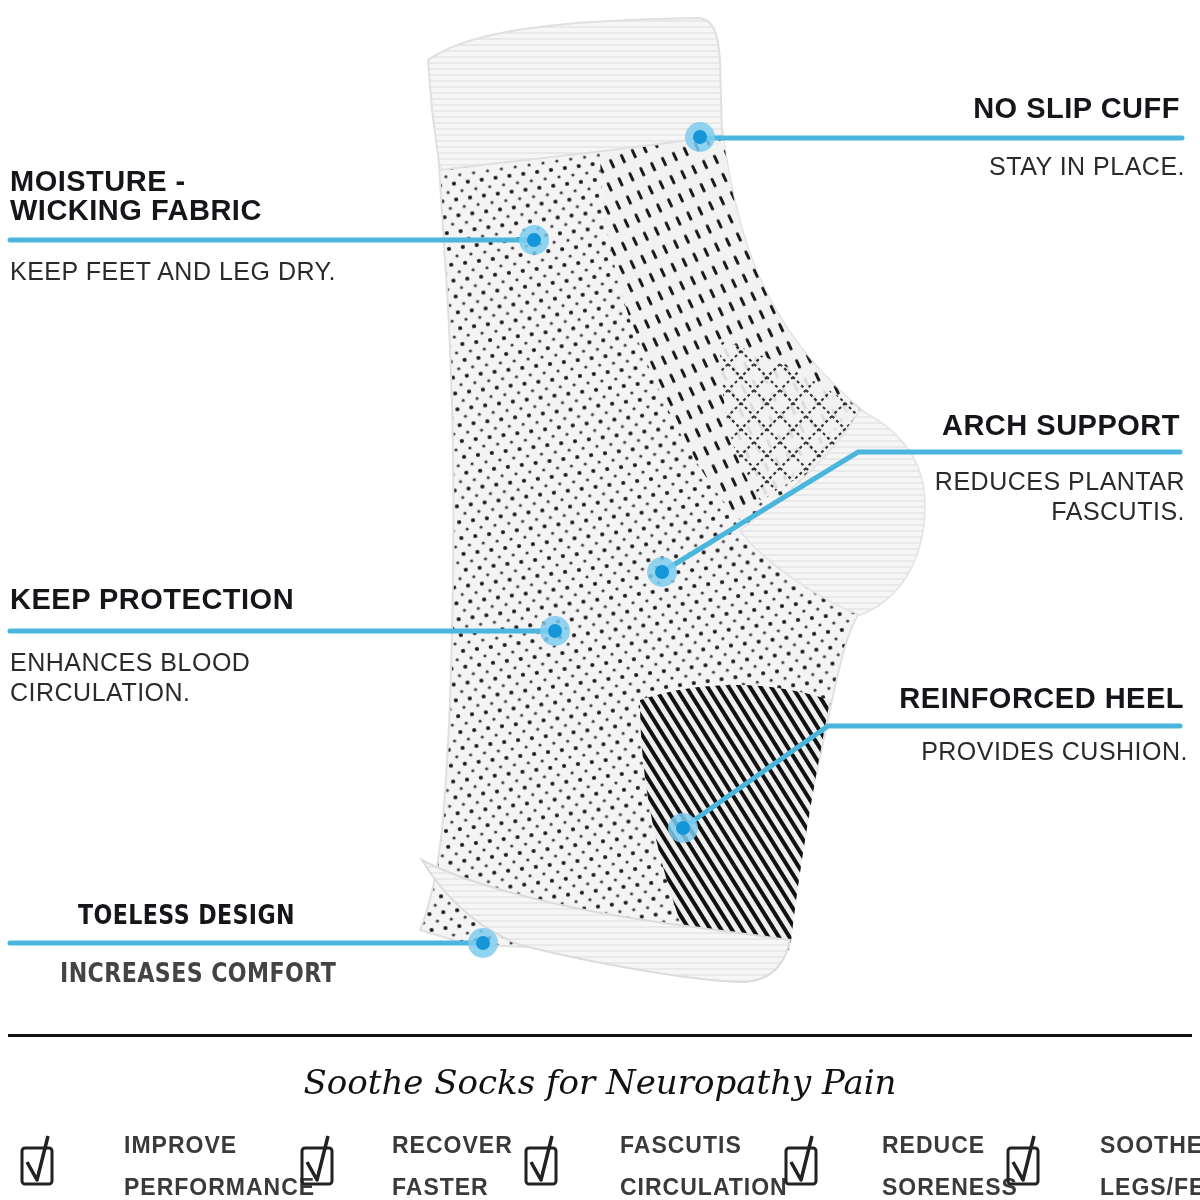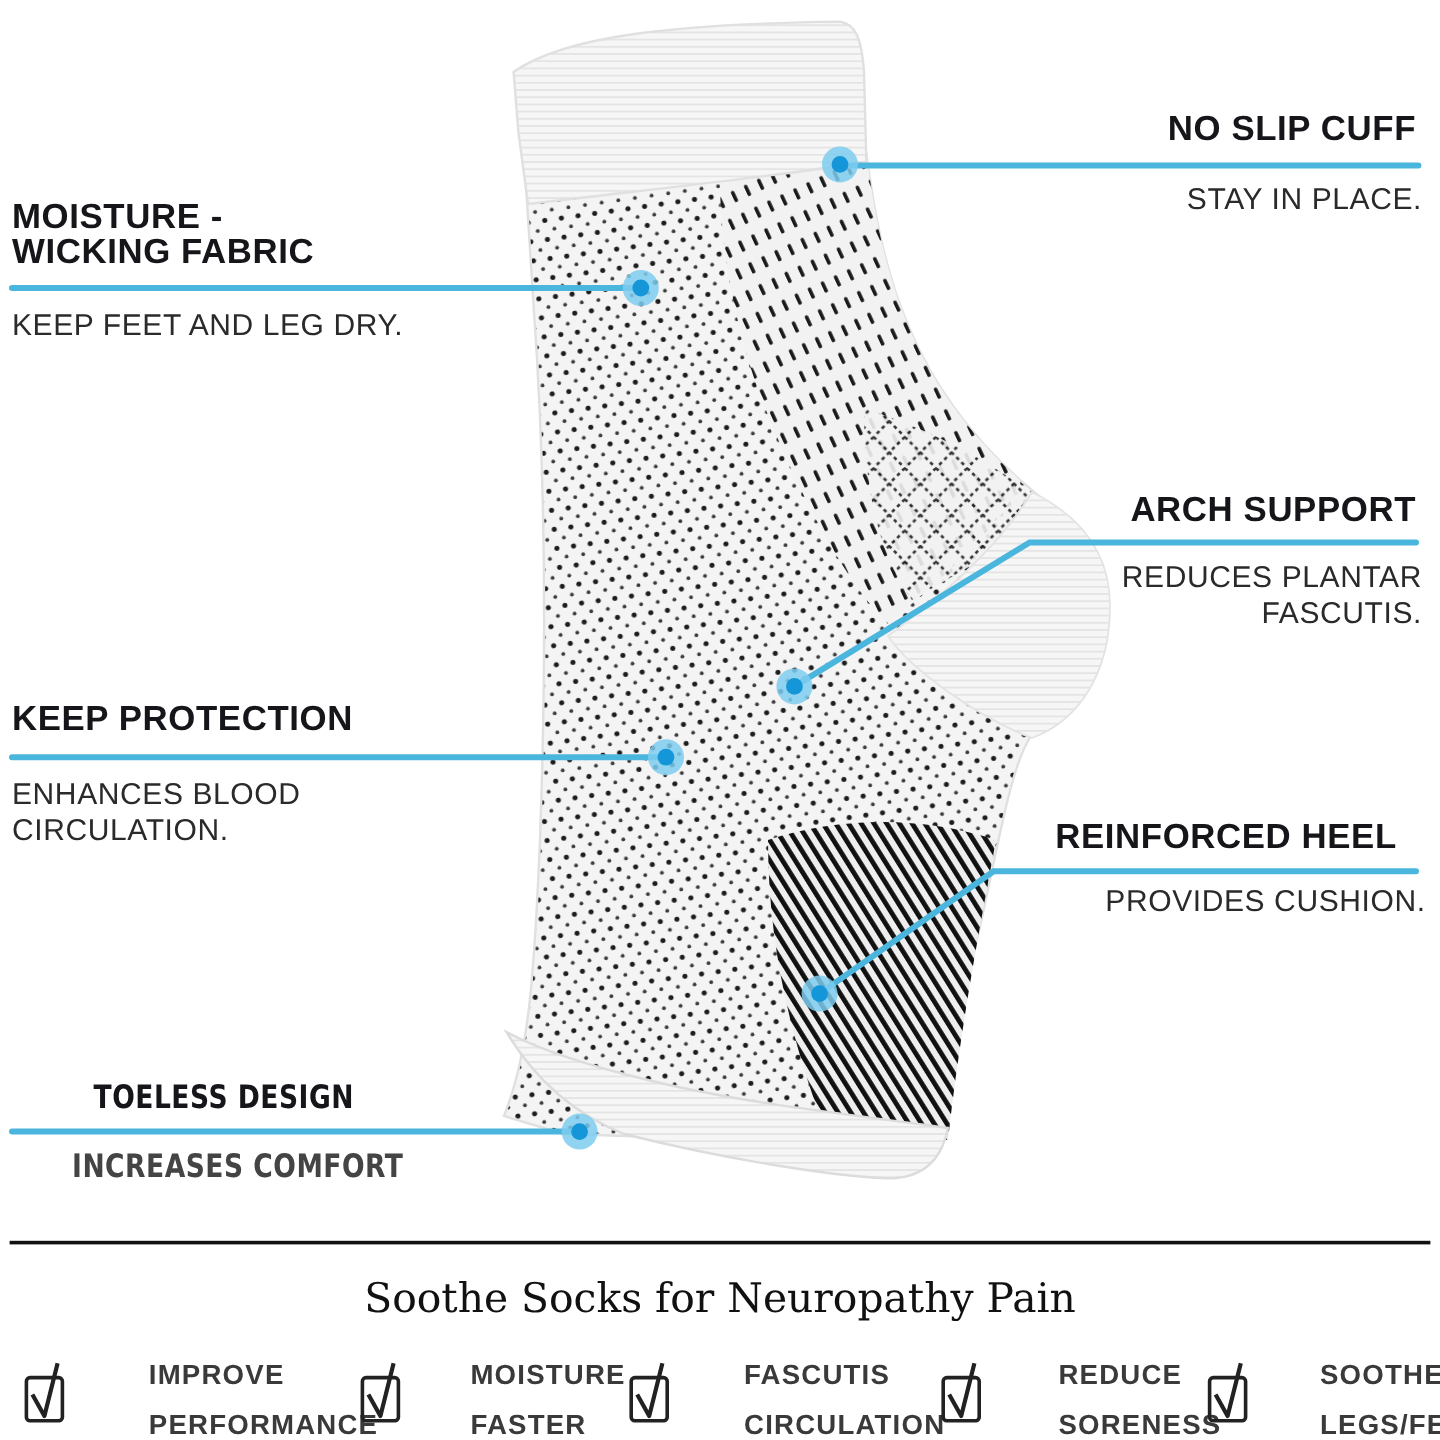--- a/index.html
+++ b/index.html
@@ -4,21 +4,21 @@
 <style>
   html, body { margin:0; padding:0; background:#ffffff; }
   body { width:1200px; height:1200px; position:relative; overflow:hidden; font-family:"Liberation Sans", sans-serif; }
   .abs { position:absolute; }
   .title { font-weight:bold; font-size:29px; color:#15151a; letter-spacing:0.5px; line-height:30px; white-space:nowrap; }
   .desc { font-size:25px; color:#2a2a2a; letter-spacing:0.5px; line-height:29px; white-space:nowrap; }
   .right { text-align:right; }
   .condensed { font-family:"DejaVu Sans", sans-serif; font-weight:bold; transform-origin:left top; }
   svg#scene { position:absolute; left:0; top:0; }
   .divider { position:absolute; left:8px; width:1184px; height:3px; background:#111; top:1034px; }
-  .script-title { position:absolute; top:1062px; left:0; width:1200px; text-align:center; font-family:"DejaVu Serif", serif; font-size:34px; color:#111; }
+  .script-title { position:absolute; top:1062px; left:0; width:1200px; text-align:center; font-family:"DejaVu Serif", serif; font-style:italic; font-size:34px; color:#111; }
   .benefit { position:absolute; top:1124px; height:76px; display:flex; align-items:flex-start;gap:36px; }
   .check { width:50px; height:60px; position:relative; margin-top:6px; }
   .benefit-text { margin-left:20px; font-size:23px; color:#3a3a3a; letter-spacing:1px; line-height:42px; white-space:nowrap; font-weight:bold; }
 </style>
 </head>
 <body>
 
 <svg id="scene" width="1200" height="1040" viewBox="0 0 1200 1040">
   <defs>
     <pattern id="dots" width="14" height="16" patternUnits="userSpaceOnUse" patternTransform="rotate(-8)">
@@ -103,21 +103,21 @@
 <div class="abs desc" style="left:10px; top:257px;">KEEP FEET AND LEG DRY.</div>
 
 <div class="abs title right" style="right:20px; top:410px;">ARCH SUPPORT</div>
 <div class="abs desc right" style="right:15px; top:467px;">REDUCES PLANTAR</div>
 <div class="abs desc right" style="right:15px; top:497px;">FASCUTIS.</div>
 
 <div class="abs title" style="left:10px; top:584px;">KEEP PROTECTION</div>
 <div class="abs desc" style="left:10px; top:648px;">ENHANCES BLOOD</div>
 <div class="abs desc" style="left:10px; top:678px;">CIRCULATION.</div>
 
-<div class="abs title right" style="right:36px; top:683px;margin-left:15px;">REINFORCED HEEL</div>
+<div class="abs title right" style="right:16px; top:683px;margin-left:15px;">REINFORCED HEEL</div>
 <div class="abs desc right" style="right:12px; top:737px;">PROVIDES CUSHION.</div>
 
 <div class="abs title condensed" style="left:78px; top:900px; font-size:27px; transform:scaleX(0.82);">TOELESS DESIGN</div>
 <div class="abs desc condensed" style="left:60px; top:958px; font-size:27px; color:#444; transform:scaleX(0.82);">INCREASES COMFORT</div>
 
 <div class="divider"></div>
 <div class="script-title">Soothe Socks for Neuropathy Pain</div>
 
 <div class="benefit" style="left:18px;">
   <div class="check">
@@ -133,21 +133,21 @@
 </div>
 
 <div class="benefit" style="left:298px;">
   <div class="check">
     <svg width="50" height="64" viewBox="0 0 50 64">
         <rect x="4" y="18" width="30" height="36" rx="3" fill="none" stroke="#222" stroke-width="3"></rect>
         <path d="M9 32 L19 50 L30 6" fill="none" stroke="#222" stroke-width="3.5" stroke-linejoin="round"></path>
       </svg>
   </div>
   <div class="benefit-text" style="margin-left:8px;">
-      <div>MOISTURE</div>
+      <div>RECOVER</div>
       <div>FASTER</div>
     </div>
 </div>
 
 <div class="benefit" style="left:522px;">
   <div class="check">
     <svg width="50" height="64" viewBox="0 0 50 64">
         <rect x="4" y="18" width="30" height="36" rx="3" fill="none" stroke="#222" stroke-width="3"></rect>
         <path d="M9 32 L19 50 L30 6" fill="none" stroke="#222" stroke-width="3.5" stroke-linejoin="round"></path>
       </svg>

